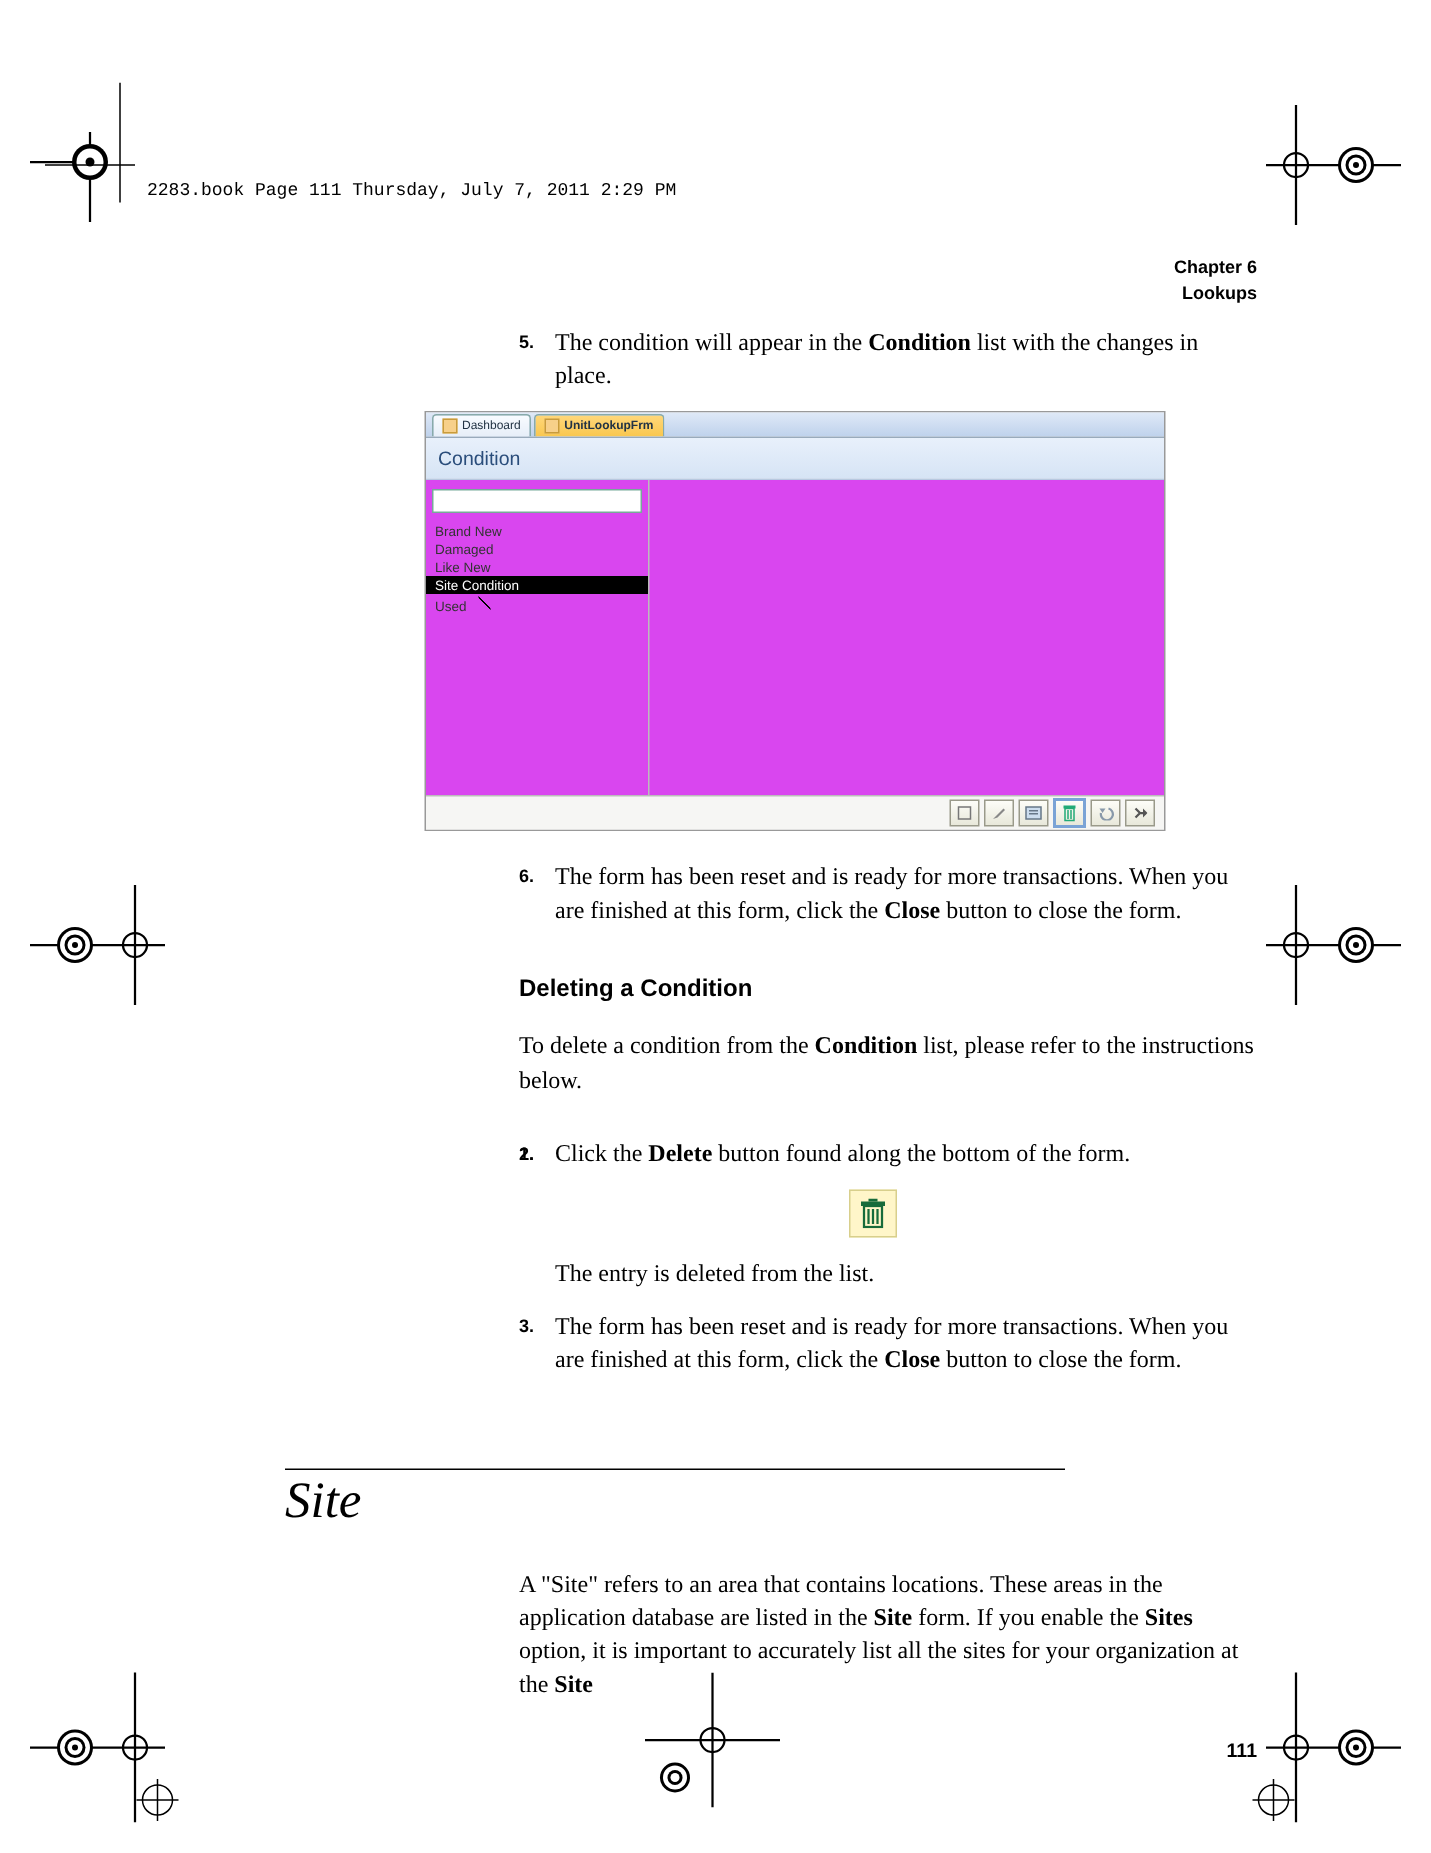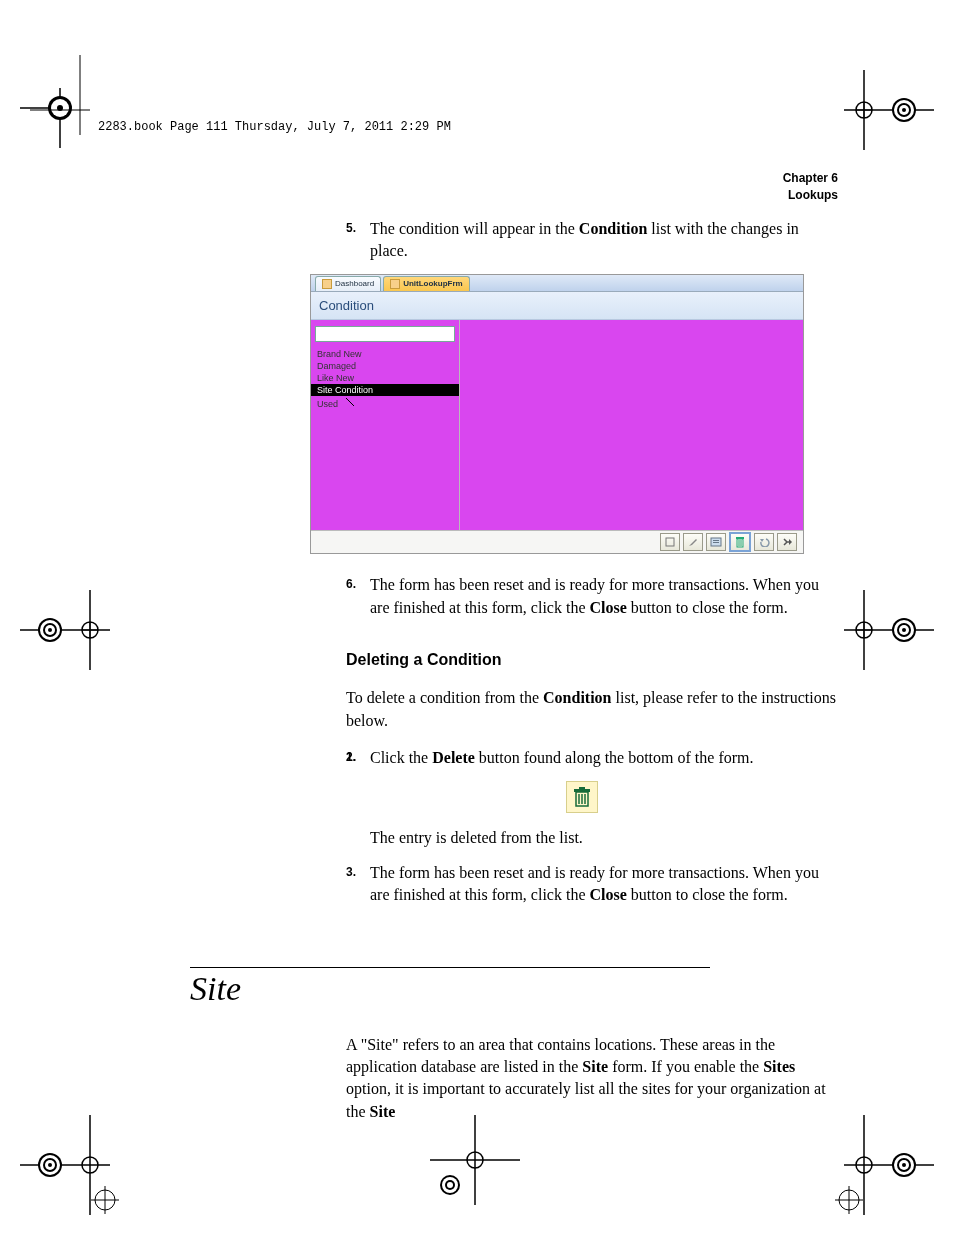--- a/index.html
+++ b/index.html
@@ -51,21 +51,21 @@
   .ol-num {
     position: absolute;
     left: 0;
     top: 2px;
     font-family: Arial, Helvetica, sans-serif;
     font-weight: bold;
     font-size: 12px;
   }
   .bold { font-weight: bold; }
   .screenshot {
-    margin-left: 120px;
+    margin-left: 93px;
     margin-top: 12px;
     margin-bottom: 20px;
     width: 492px;
     border: 1px solid #999;
     font-family: Arial, Helvetica, sans-serif;
     font-size: 9px;
     background: #fff;
   }
   .ss-tabs {
     background: linear-gradient(#dfe9f7, #bfd2ec);
@@ -397,21 +397,21 @@
     <div class="ol-item">
       <span class="ol-num">6.</span>
       <span>
         <span>The form has been reset and is ready for more transactions. When you are finished at this form, click the </span><span class="bold">Close</span><span> button to close the form.</span>
       </span>
     </div>
   </div>
 
   <div class="h3">Deleting a Condition</div>
 
-  <div class="body-text" style="margin-bottom:15px;">
+  <div class="body-text" style="margin-bottom:27px;">
     <span>To delete a condition from the </span><span class="bold">Condition</span><span> list, please refer to the instructions below.</span>
   </div>
 
   <div class="body-text">
     <div class="ol-item">
       <span class="ol-num">1.</span>
     </div>
     <div class="ol-item">
       <span class="ol-num">2.</span>
       <span>
@@ -442,13 +442,14 @@
     </div>
   </div>
 
   <hr class="section-rule">
   <div class="section-title">Site</div>
 
   <div class="body-text">
     <span>A "Site" refers to an area that contains locations. These areas in the application database are listed in the </span><span class="bold">Site</span><span> form. If you enable the </span><span class="bold">Sites</span><span> option, it is important to accurately list all the sites for your organization at the </span><span class="bold">Site</span>
   </div>
 
+  <div class="page-num">111</div>
 </div>
 
 </body></html>

